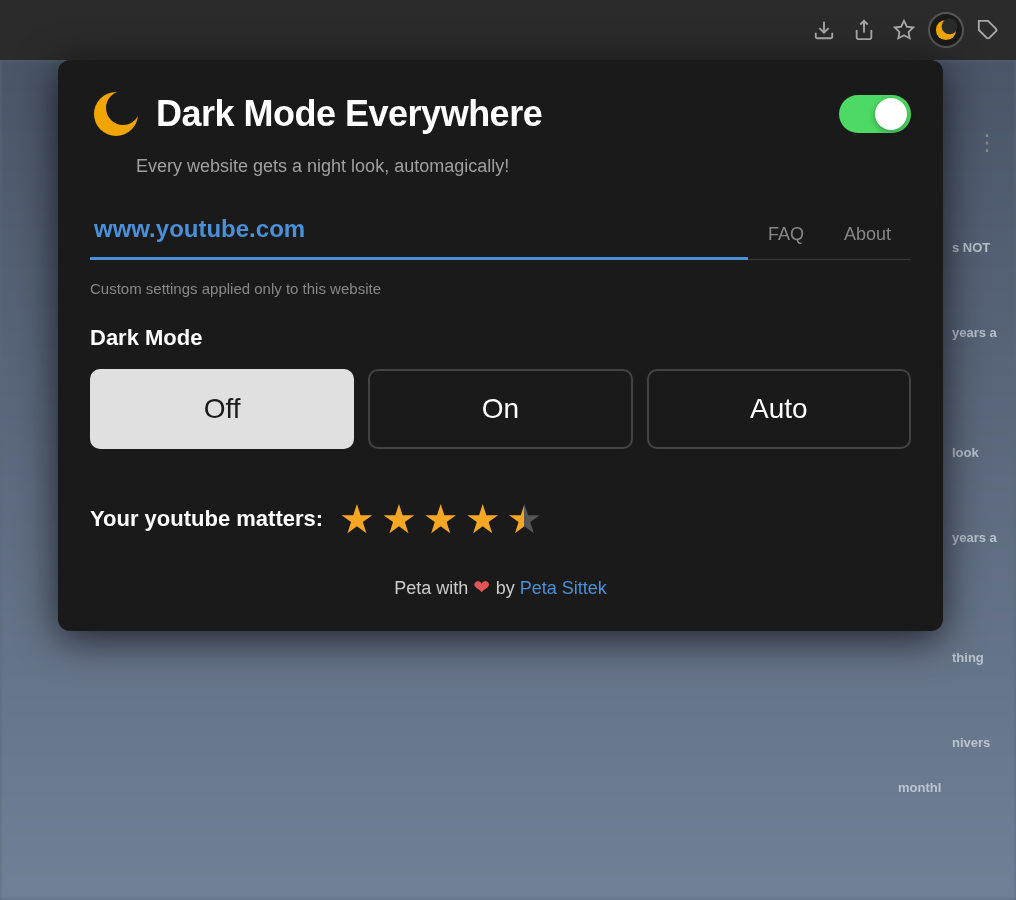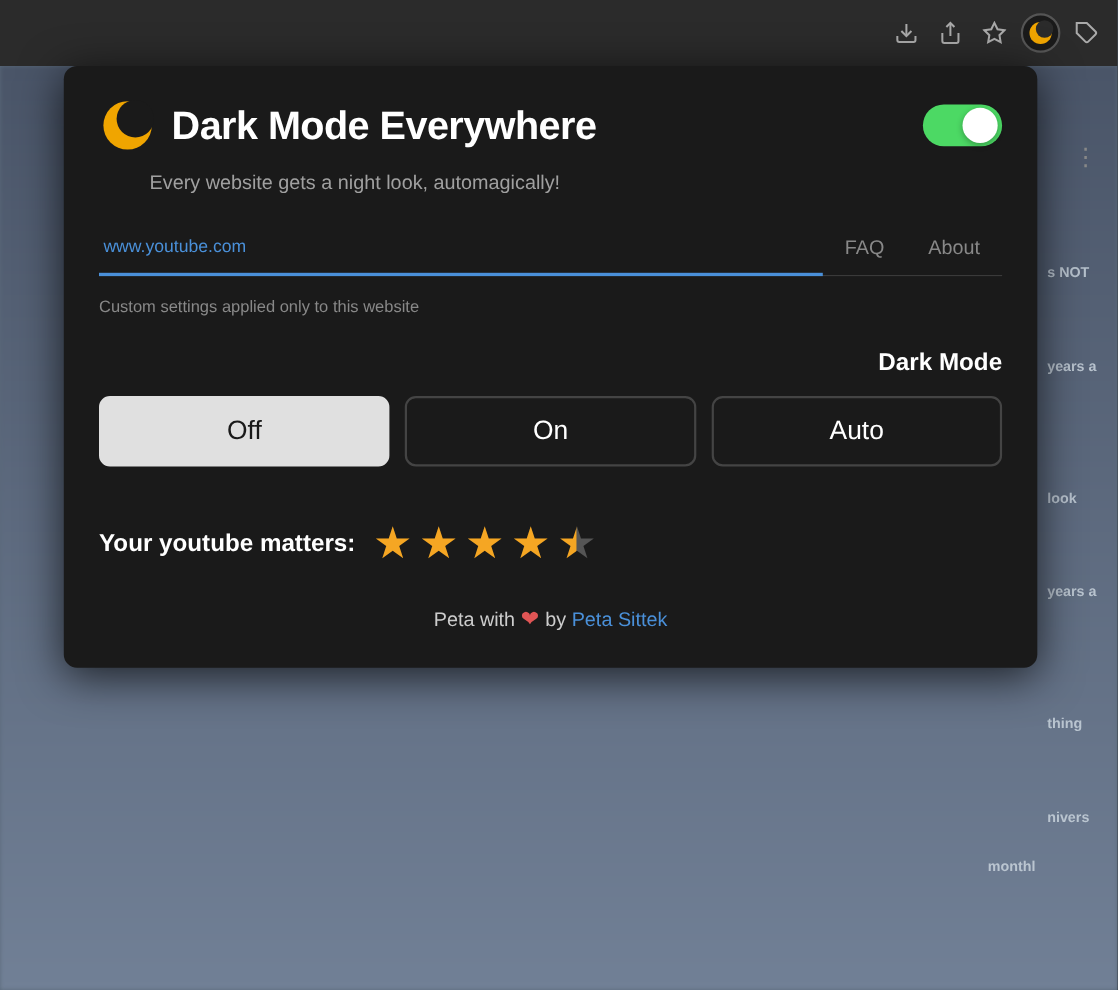--- a/index.html
+++ b/index.html
@@ -158,51 +158,51 @@
 
     .tab.active {
       color: #4a90d9;
       border-bottom: 3px solid #4a90d9;
       margin-bottom: -1px;
     }
 
     .tab-site {
       flex: 1;
       padding-left: 4px;
-      font-size: 16px;
+      font-size: 24px;
+      font-weight: bold;
     }
 
     
     .settings-note {
       color: #888;
       font-size: 15px;
       margin-bottom: 28px;
     }
 
     
     .section-label {
       font-size: 22px;
       font-weight: 700;
       color: #ffffff;
       margin-bottom: 18px;
-      text-align: right;
     }
 
     
     .mode-buttons {
       display: flex;
       gap: 14px;
       margin-bottom: 50px;
     }
 
     .mode-btn {
       flex: 1;
-      height: 64px;
+      height: 80px;
       border-radius: 10px;
-      font-size: 24px;
+      font-size: 28px;
       font-weight: 500;
       cursor: pointer;
       border: 2px solid #444;
       background: transparent;
       color: #ffffff;
       transition: background 0.15s;
     }
 
     .mode-btn.selected {
       background: #e0e0e0;

